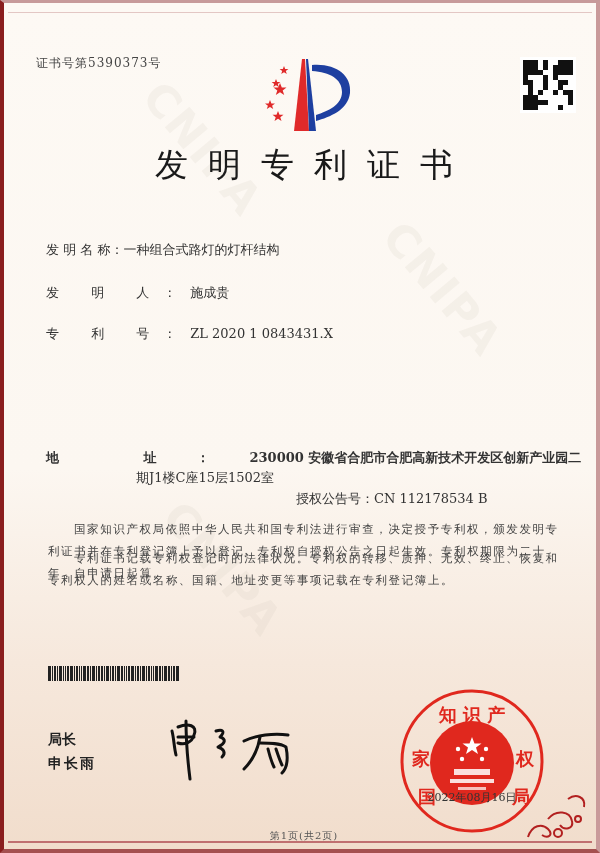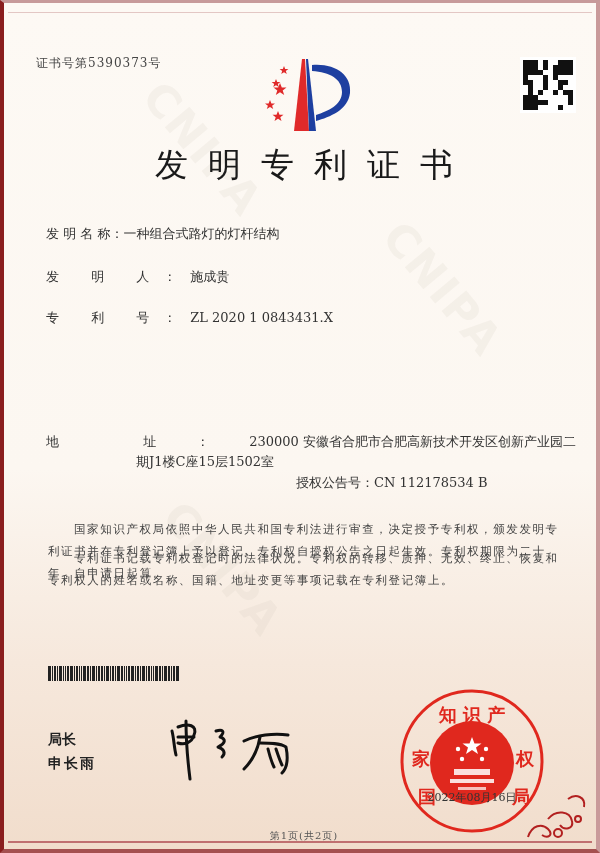--- a/index.html
+++ b/index.html
@@ -30,21 +30,21 @@
   .qr { position: absolute; left: 516px; top: 54px; width: 56px; height: 56px; background: #fff; padding: 3px; }
   .qr-grid { width: 100%; height: 100%; display: grid; grid-template-columns: repeat(10, 1fr); grid-template-rows: repeat(10, 1fr); }
   .qr-grid span { display: block; }
 
   .title {
     position: absolute; left: 0; width: 600px; top: 140px; text-align: center;
     font-size: 33px; letter-spacing: 20px; color: #1a1a1a; font-weight: normal;
     padding-left: 20px;
   }
 
-  .field { position: absolute; left: 42px; font-size: 13px; color: #333; white-space: nowrap; }
+  .field { position: absolute; left: 42px; font-size: 13px; color: #333; white-space: nowrap; margin-top: 16px; }
   .field .label { display: inline-block; letter-spacing: 0; }
   .field .value { display: inline-block; }
 
   .para {
     position: absolute; left: 44px; width: 520px; font-size: 11.5px; line-height: 22px;
     color: #444; text-indent: 26px; letter-spacing: 1.6px;
     font-family: "DejaVu Serif", serif;
   }
 
   .barcode { position: absolute; left: 44px; top: 663px; height: 15px; display: flex; align-items: stretch; }
@@ -203,21 +203,21 @@
   <div class="field" style="top:265px;">
     <span class="label" style="letter-spacing:14px;">发 明 人：</span><span class="value">施成贵</span>
   </div>
 
   <div class="field" style="top:306px;">
     <span class="label" style="letter-spacing:14px;">专 利 号：</span><span class="value">ZL 2020 1 0843431.X</span>
   </div>
 
 
 
-  <div class="field" style="top:430px;">
+  <div class="field" style="top:430px;font-weight:bold;">
     <span class="label" style="letter-spacing:40px;">地 址：</span><span class="value">230000 安徽省合肥市合肥高新技术开发区创新产业园二</span>
   </div>
   <div class="field" style="top:450px; left:132px;">
     <span class="value">期J1楼C座15层1502室</span>
   </div>
 
   <div class="field" style="top:471px; left:292px;">
     <span class="label">授权公告号：</span><span class="value">CN 112178534 B</span>
   </div>
 

